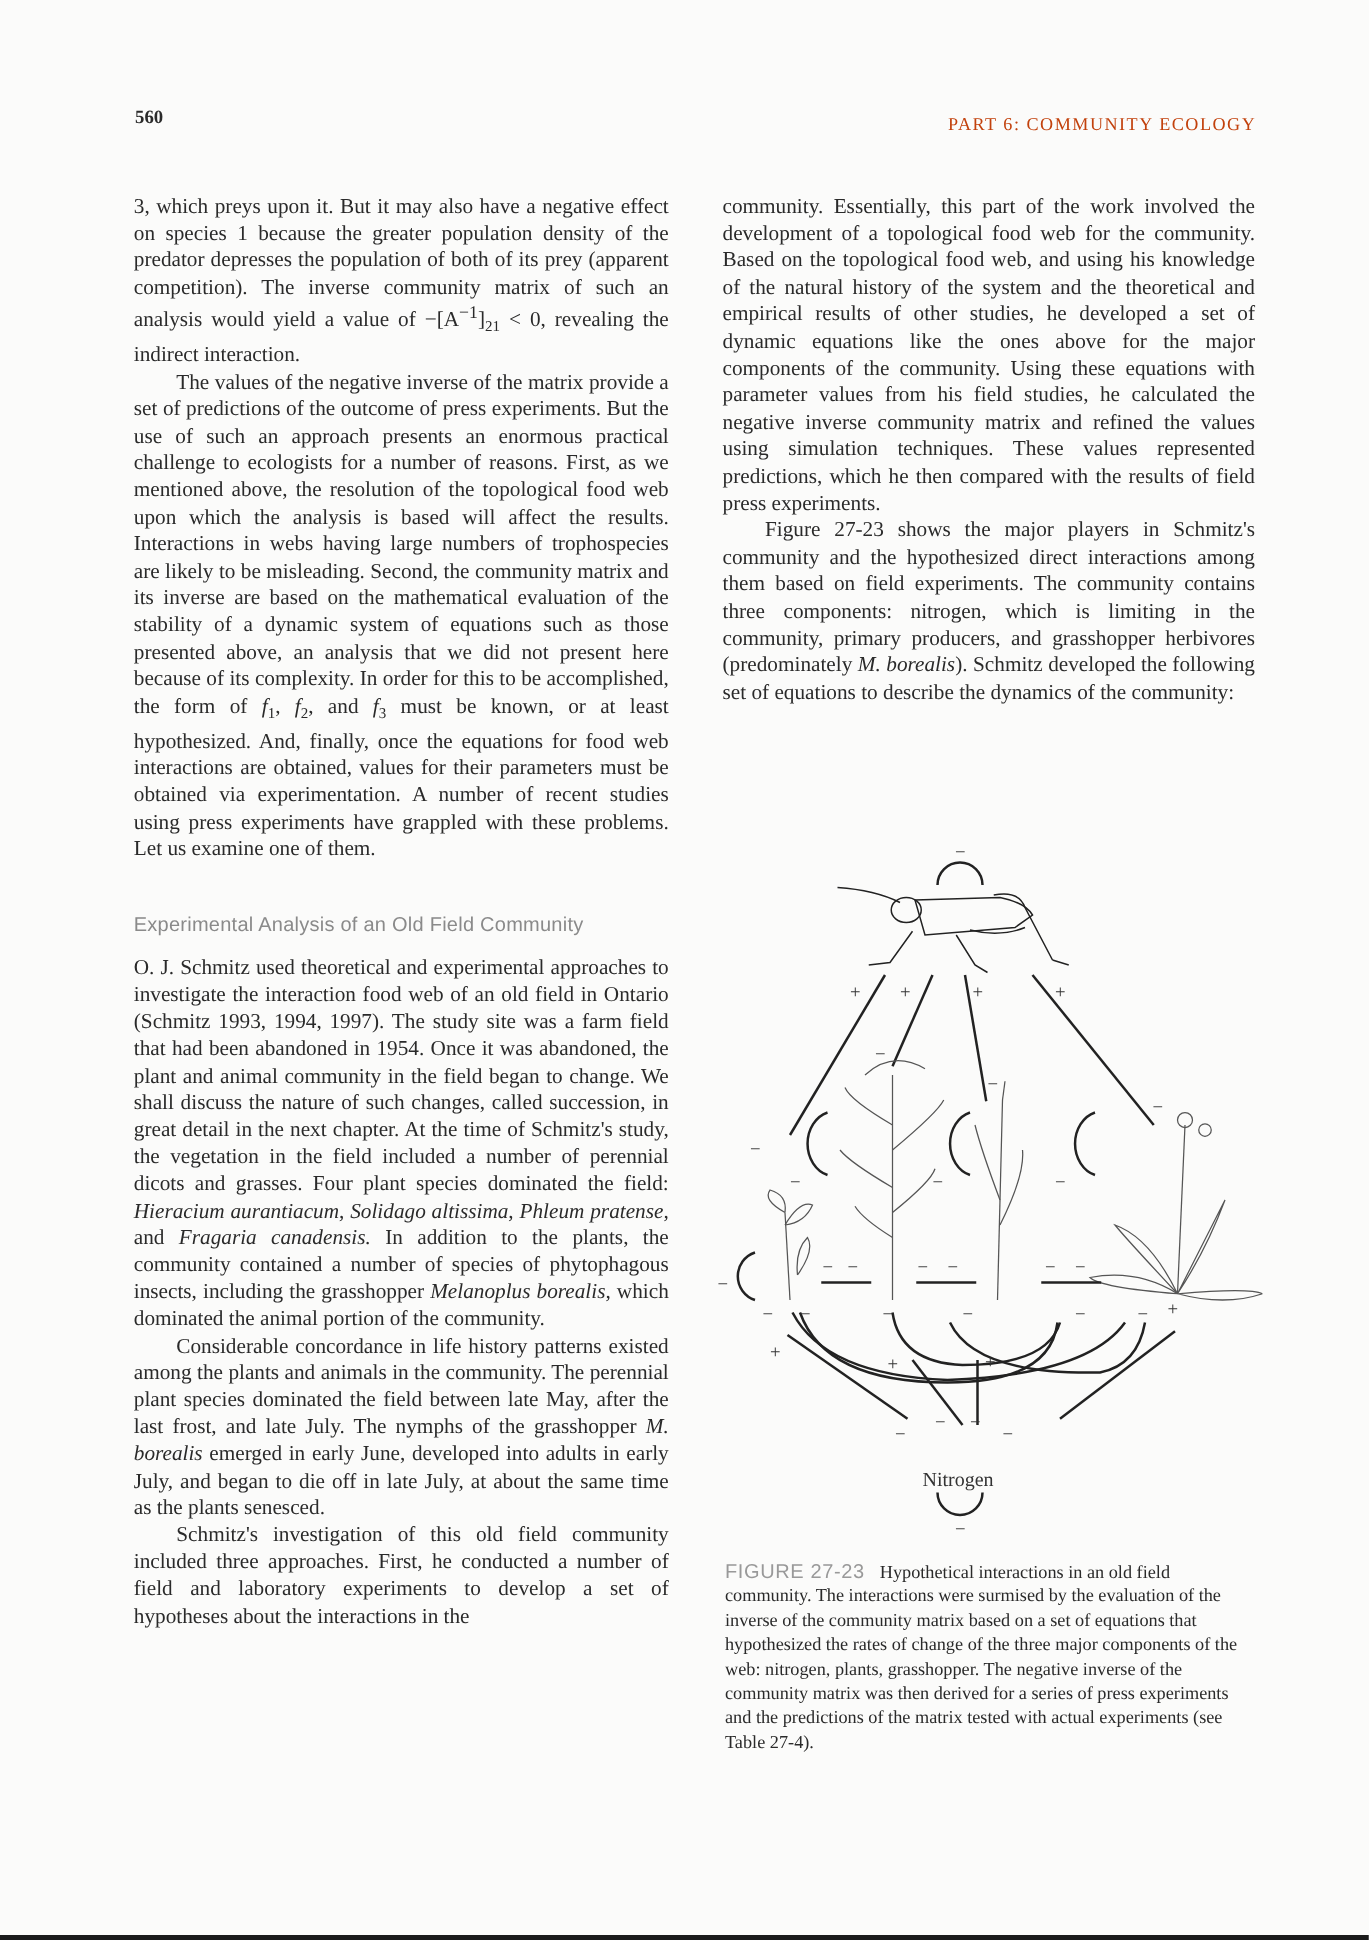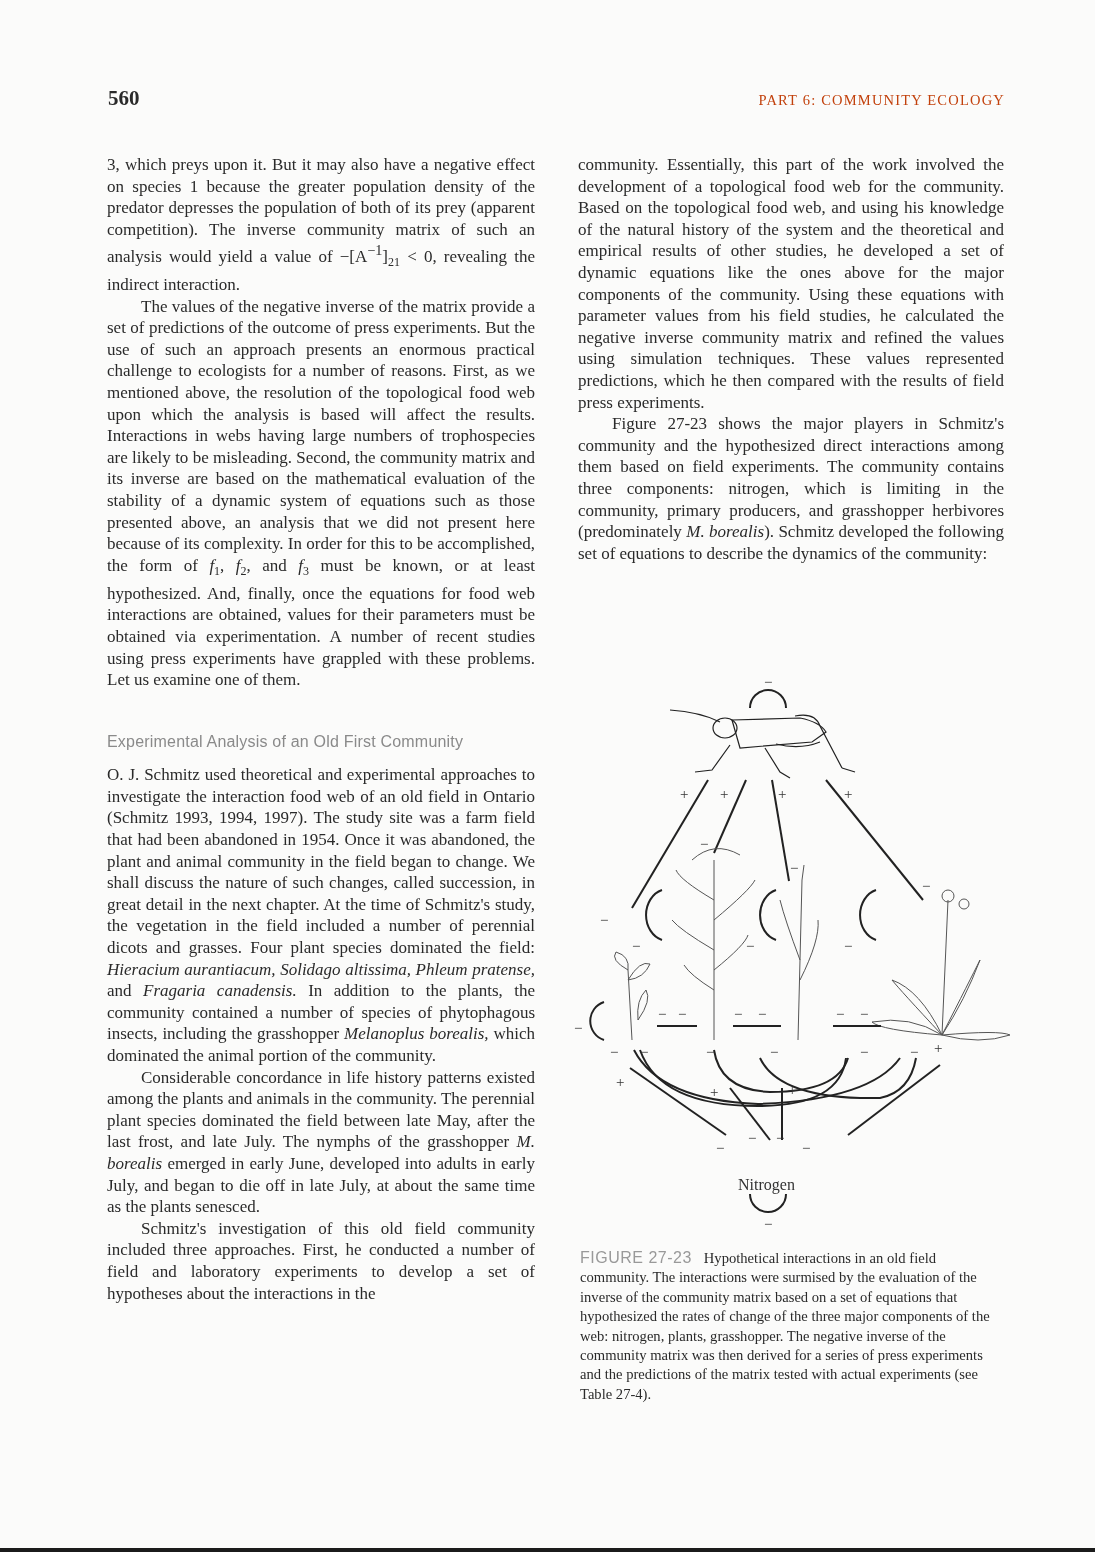--- a/index.html
+++ b/index.html
@@ -1,20 +1,20 @@
 <!DOCTYPE html>
 <html><head>
 <meta charset="utf-8">
 <style>
   html, body { margin: 0; padding: 0; }
   body {
     width: 1095px; height: 1552px; background: #fbfbfa; position: relative; overflow: hidden;
     font-family: "Liberation Serif", "DejaVu Serif", serif; color: #2a2a2a;
   }
-  .page-number { position: absolute; left: 108px; top: 86px; font-size: 21px; font-weight: bold; }
+  .page-number { position: absolute; left: 108px; top: 86px; font-size: 15px; font-weight: bold; }
   .running-head { position: absolute; right: 90px; top: 92px; font-size: 14.5px; letter-spacing: 1.2px; color: #c2410c; }
   .col { position: absolute; font-size: 17px; line-height: 21.6px; text-align: justify; }
   .col-left { left: 107px; top: 154px; width: 428px; }
   .col-right { left: 578px; top: 154px; width: 426px; }
   .col p { margin: 0; }
   .col p.indent { text-indent: 34px; }
   .section-heading {
     font-family: "Liberation Sans", "DejaVu Sans", sans-serif; font-size: 16px; color: #8a8a8a;
     margin: 40px 0 12px 0; letter-spacing: 0.2px; text-align: left;
   }
@@ -31,21 +31,21 @@
 </style>
 </head>
 <body>
 
 <div class="page-number">560</div>
 <div class="running-head">PART 6: COMMUNITY ECOLOGY</div>
 
 <div class="col col-left">
   <p><span>3, which preys upon it. But it may also have a negative effect on species 1 because the greater population density of the predator depresses the population of both of its prey (apparent competition). The inverse community matrix of such an analysis would yield a value of </span><span>−[A</span><sup>−1</sup><span>]</span><sub>21</sub><span> &lt; 0, revealing the indirect interaction.</span></p>
   <p class="indent"><span>The values of the negative inverse of the matrix provide a set of predictions of the outcome of press experiments. But the use of such an approach presents an enormous practical challenge to ecologists for a number of reasons. First, as we mentioned above, the resolution of the topological food web upon which the analysis is based will affect the results. Interactions in webs having large numbers of trophospecies are likely to be misleading. Second, the community matrix and its inverse are based on the mathematical evaluation of the stability of a dynamic system of equations such as those presented above, an analysis that we did not present here because of its complexity. In order for this to be accomplished, the form of </span><i>f</i><sub>1</sub><span>, </span><i>f</i><sub>2</sub><span>, and </span><i>f</i><sub>3</sub><span> must be known, or at least hypothesized. And, finally, once the equations for food web interactions are obtained, values for their parameters must be obtained via experimentation. A number of recent studies using press experiments have grappled with these problems. Let us examine one of them.</span></p>
-  <div class="section-heading">Experimental Analysis of an Old First Community</div>
+  <div class="section-heading">Experimental Analysis of an Old Field Community</div>
   <p><span>O. J. Schmitz used theoretical and experimental approaches to investigate the interaction food web of an old field in Ontario (Schmitz 1993, 1994, 1997). The study site was a farm field that had been abandoned in 1954. Once it was abandoned, the plant and animal community in the field began to change. We shall discuss the nature of such changes, called succession, in great detail in the next chapter. At the time of Schmitz's study, the vegetation in the field included a number of perennial dicots and grasses. Four plant species dominated the field: </span><i>Hieracium aurantiacum, Solidago altissima, Phleum pratense,</i><span> and </span><i>Fragaria canadensis.</i><span> In addition to the plants, the community contained a number of species of phytophagous insects, including the grasshopper </span><i>Melanoplus borealis,</i><span> which dominated the animal portion of the community.</span></p>
   <p class="indent"><span>Considerable concordance in life history patterns existed among the plants and animals in the community. The perennial plant species dominated the field between late May, after the last frost, and late July. The nymphs of the grasshopper </span><i>M. borealis</i><span> emerged in early June, developed into adults in early July, and began to die off in late July, at about the same time as the plants senesced.</span></p>
   <p class="indent">Schmitz's investigation of this old field community included three approaches. First, he conducted a number of field and laboratory experiments to develop a set of hypotheses about the interactions in the</p>
 </div>
 
 <div class="col col-right">
   <p>community. Essentially, this part of the work involved the development of a topological food web for the community. Based on the topological food web, and using his knowledge of the natural history of the system and the theoretical and empirical results of other studies, he developed a set of dynamic equations like the ones above for the major components of the community. Using these equations with parameter values from his field studies, he calculated the negative inverse community matrix and refined the values using simulation techniques. These values represented predictions, which he then compared with the results of field press experiments.</p>
   <p class="indent"><span>Figure 27-23 shows the major players in Schmitz's community and the hypothesized direct interactions among them based on field experiments. The community contains three components: nitrogen, which is limiting in the community, primary producers, and grasshopper herbivores (predominately </span><i>M. borealis</i><span>). Schmitz developed the following set of equations to describe the dynamics of the community:</span></p>
 </div>
 

